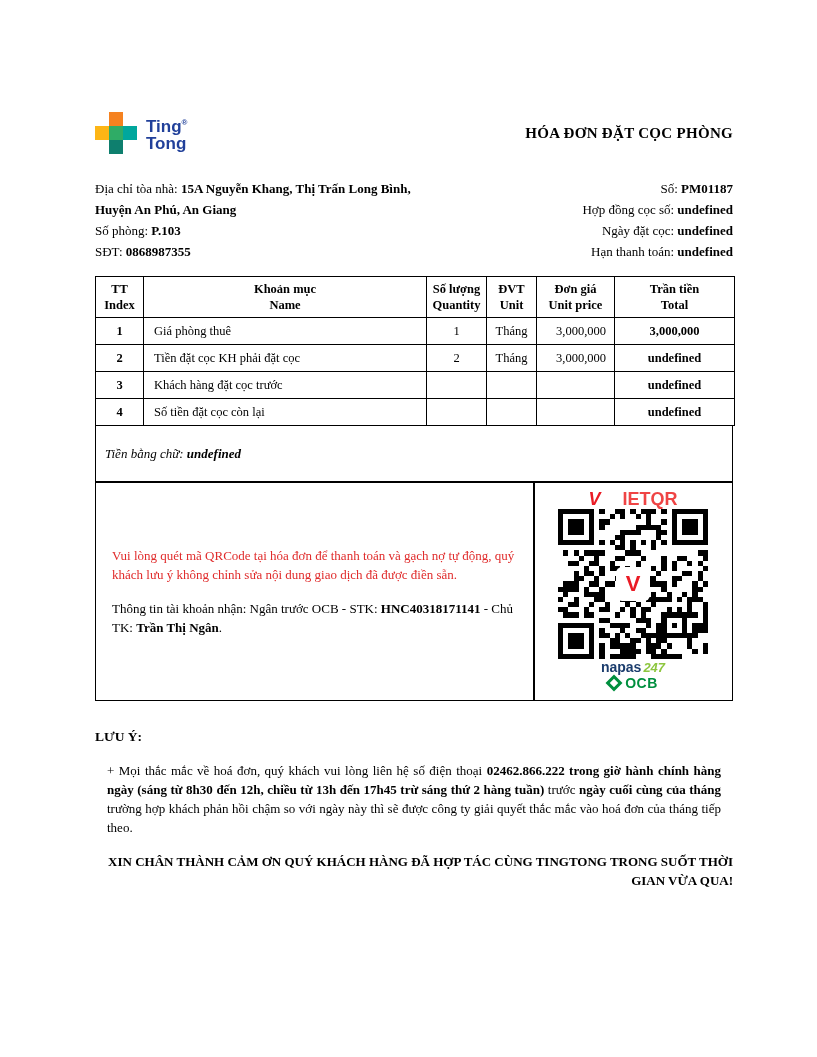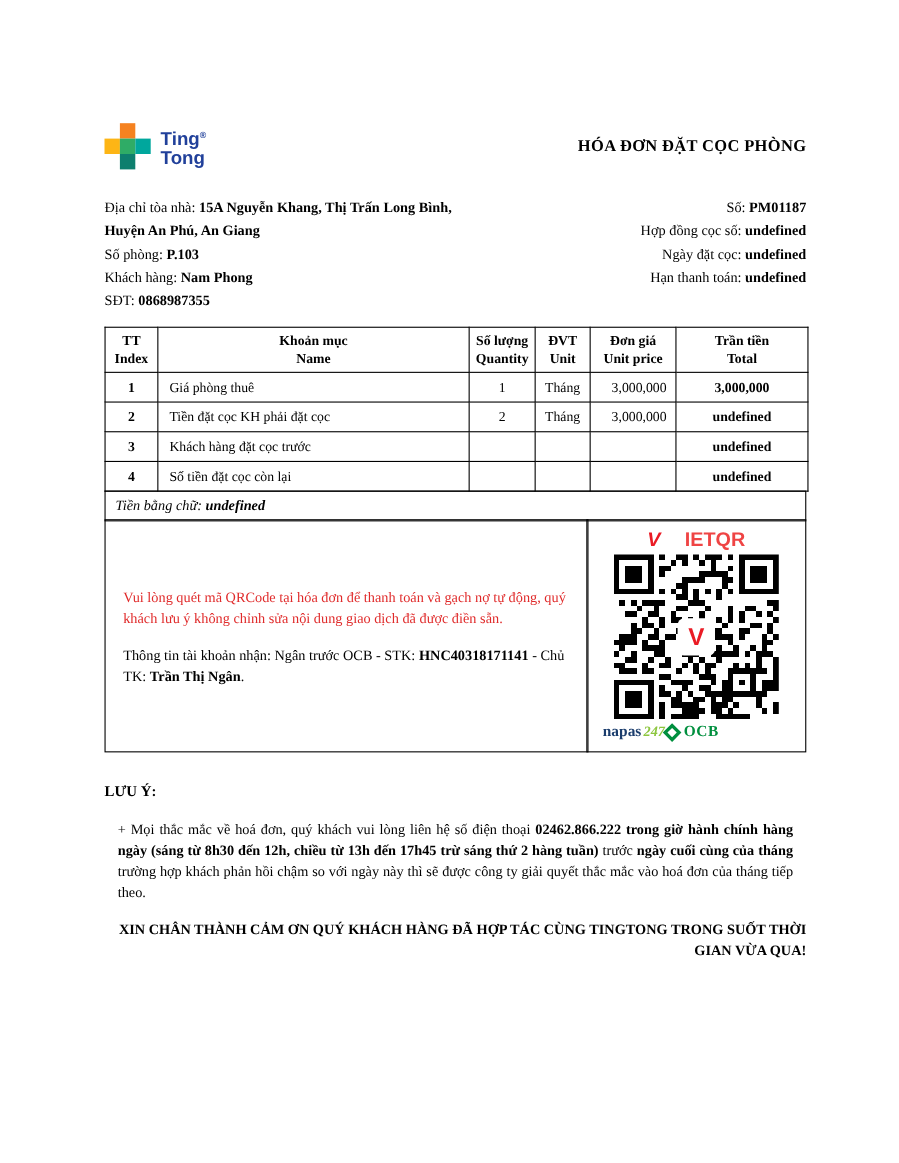--- a/index.html
+++ b/index.html
@@ -36,21 +36,21 @@
   table.items { width:100%; border-collapse:collapse; table-layout:fixed; margin-top:14px; text-align:center; }
   .items th, .items td { border:1.5px solid #000; font-size:12.5px; overflow:hidden; }
   .items th { padding:4px 2px; line-height:16px; font-weight:bold;margin-top:16px; }
   .items td { height:27px; padding:2px 6px; }
   .w-tt{width:48px;} .w-name{width:283px;} .w-qty{width:60px;} .w-unit{width:50px;} .w-price{width:78px;} .w-total{width:120px;}
   td.c-name { text-align:left; padding-left:10px; }
   td.c-price { text-align:right; padding-right:8px; }
   .b { font-weight:bold; }
 
   
-  .words-row { border:1.5px solid #000; margin-top:-1.5px; padding:5px 9px; font-style:italic; }
+  .words-row { border:1.5px solid #000; margin-top:-1.5px; padding:20px 9px; font-style:italic; }
 
   
   .qr-section { display:flex; margin-top:-1.5px; min-height:212px; }
   .qr-left { flex:1; border:1.5px solid #000; padding:18px 16px; display:flex; flex-direction:column;
     justify-content:center; gap:15px; }
   .qr-right { width:200px; border:1.5px solid #000; margin-left:-1.5px; display:flex; flex-direction:column;
     align-items:center; justify-content:space-between; padding:7px 0 9px; }
   .red-note { color:#E02B2B; margin:0; line-height:19px; }
   .acct { margin:0; line-height:19px; }
 
@@ -58,21 +58,21 @@
   .vq-v { color:#EA1B25; font-style:italic; }
   .vq-rest { color:#ef4444;margin-left:22px; }
 
   .qr-wrap { position:relative; width:150px; height:150px; }
   #qr-svg { width:150px; height:150px; display:block; }
   .qr-center { position:absolute; left:50%; top:50%; transform:translate(-50%,-50%); width:34px; height:34px;
     background:#fff; border-radius:6px; display:flex; align-items:center; justify-content:center; }
   .qr-center span { color:#EA1B25; font-family:"Liberation Sans",sans-serif; font-weight:bold; font-size:22px; }
 
   .pay-logos { display:flex; align-items:center; width:170px;
-    font-family:Liberation Serif, serif; }
+    font-family:Liberation Sans, sans-serif;flex-direction:column; }
   .napas-word { color:#1B3D6D; font-weight:bold; font-size:14px; }
   .napas-247 { color:#8DC63F; font-weight:bold; font-size:13px; font-style:italic; margin-left:2px; }
   .ocb { display:flex; align-items:center; gap:5px; }
   .ocb-mark { width:12px; height:12px; border:3.5px solid #008F3E; transform:rotate(45deg); display:inline-block; }
   .ocb-word { color:#008F3E; font-weight:bold; font-size:14px; letter-spacing:0.5px; }
 
   
   .notes { margin-top:28px; }
   .notes-title { margin:0 0 16px; font-weight:bold; font-size:13.5px; }
   .notes-body { margin:0 12px 15px; line-height:19px; text-align:justify; }
@@ -98,21 +98,20 @@
           <span>Tong</span>
         </div>
       </div>
       <h1 class="title">HÓA ĐƠN ĐẶT CỌC PHÒNG</h1>
     </header>
 
     <section class="meta">
       <div class="meta-left">
         <p><span>Địa chỉ tòa nhà: </span><b>15A Nguyễn Khang, Thị Trấn Long Bình, Huyện An Phú, An Giang</b></p>
         <p><span>Số phòng: </span><b>P.103</b></p>
-        <p><span>Khách hàng: </span><b>Nam Phong</b></p>
         <p><span>SĐT: </span><b>0868987355</b></p>
       </div>
       <div class="meta-right">
         <p><span>Số: </span><b>PM01187</b></p>
         <p><span>Hợp đồng cọc số: </span><b>undefined</b></p>
         <p><span>Ngày đặt cọc: </span><b>undefined</b></p>
         <p><span>Hạn thanh toán: </span><b>undefined</b></p>
       </div>
     </section>
 

